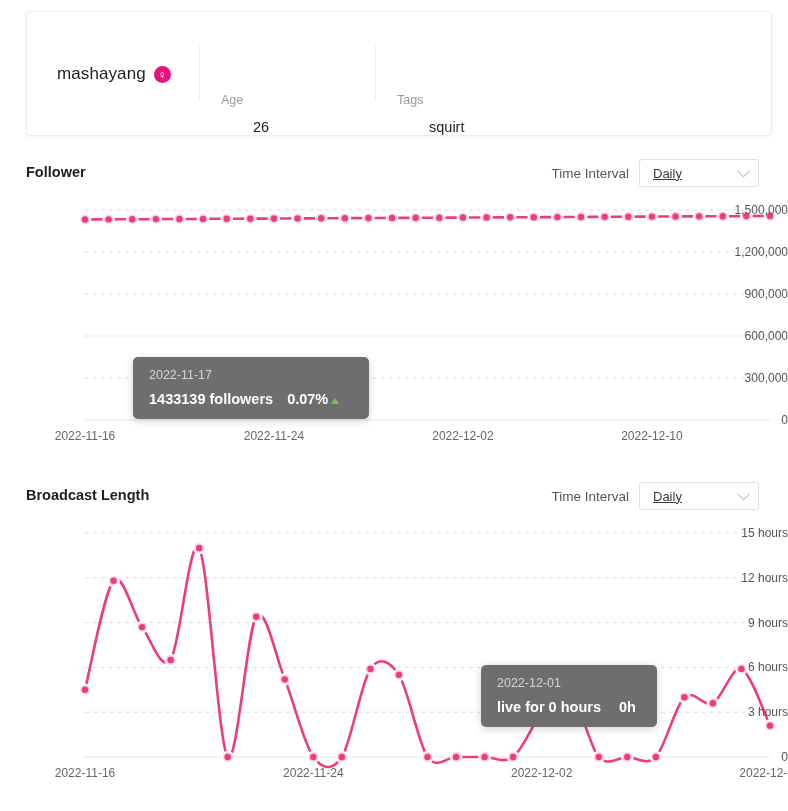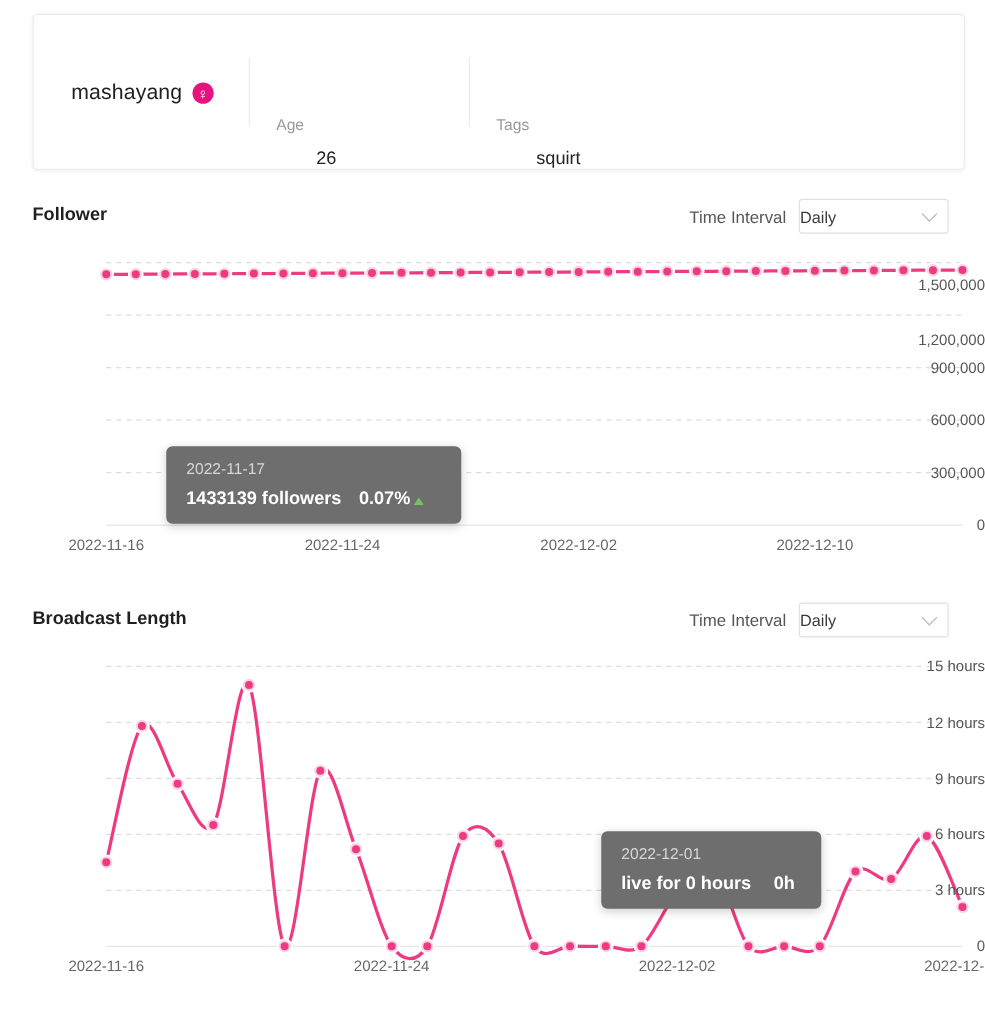--- a/index.html
+++ b/index.html
@@ -49,22 +49,22 @@
   .section-title {
     position:absolute; left: 26px; top: 0;
     font-size: 14.5px; color: #1f1f1f; font-weight: 700;
   }
   .interval-wrap {
     position:absolute; right: 29px; top: -5px; display:flex; align-items:center; gap:10px;
   }
   .interval-label { font-size: 13.5px; color: #555; }
   .select-box {
     width: 120px; height: 28px; border: 1px solid #e0e0e0; border-radius: 3px;
-    background:#fff; display:flex; align-items:center; padding: 0 0;
-    font-size: 13px; color:#3a3a3a; position:relative;
+    background:#fff; display:flex; align-items:center; padding: 0 13px;
+    font-size: 13px; color:#3a3a3a; position:relative;text-decoration:underline;
   }
   .select-box .chev {
     position:absolute; right: 10px; top: 50%; width: 9px; height: 9px;
     border-right: 1.4px solid #bdbdbd; border-bottom: 1.4px solid #bdbdbd;
     transform: translateY(-70%) rotate(45deg);
   }
 
   .chart-area { position: relative; }
   .chart-svg { position:absolute; left:0; top:0; }
 
@@ -228,22 +228,22 @@
           <circle cx="746.3793103448276" cy="12.117999999999995" r="5.6" fill="none" stroke="#fff" stroke-width="1.4"></circle>
           <circle cx="746.3793103448276" cy="12.117999999999995" r="3.2" fill="#ec3b83"></circle>
           <circle cx="770" cy="12.006" r="5.6" fill="#fbd3e3"></circle>
           <circle cx="770" cy="12.006" r="5.6" fill="none" stroke="#fff" stroke-width="1.4"></circle>
           <circle cx="770" cy="12.006" r="3.2" fill="#ec3b83"></circle>
         </svg>
         <div class="axis-y-label" style="top: 216px; width: 76px;">0</div>
         <div class="axis-y-label" style="top: 174px; width: 76px;">300,000</div>
         <div class="axis-y-label" style="top: 132px; width: 76px;">600,000</div>
         <div class="axis-y-label" style="top: 90px; width: 76px;">900,000</div>
-        <div class="axis-y-label" style="top: 48px; width: 76px; margin-top: 20px;">1,200,000</div>
-        <div class="axis-y-label" style="top: 24px; width: 76px; text-align: right;">1,500,000</div>
+        <div class="axis-y-label" style="top: 48px; width: 76px;">1,200,000</div>
+        <div class="axis-y-label" style="top: 6px; width: 76px; text-align: right;">1,500,000</div>
         <div class="axis-x-label" style="left: 85px; top: 225px;">2022-11-16</div>
         <div class="axis-x-label" style="left: 273.966px; top: 225px;">2022-11-24</div>
         <div class="axis-x-label" style="left: 462.931px; top: 225px;">2022-12-02</div>
         <div class="axis-x-label" style="left: 651.897px; top: 225px;">2022-12-10</div>
       </div>
   </div>
 
   <div class="section" style="top:487px;">
     <div class="section-head">
       <div class="section-title">Broadcast Length</div>

